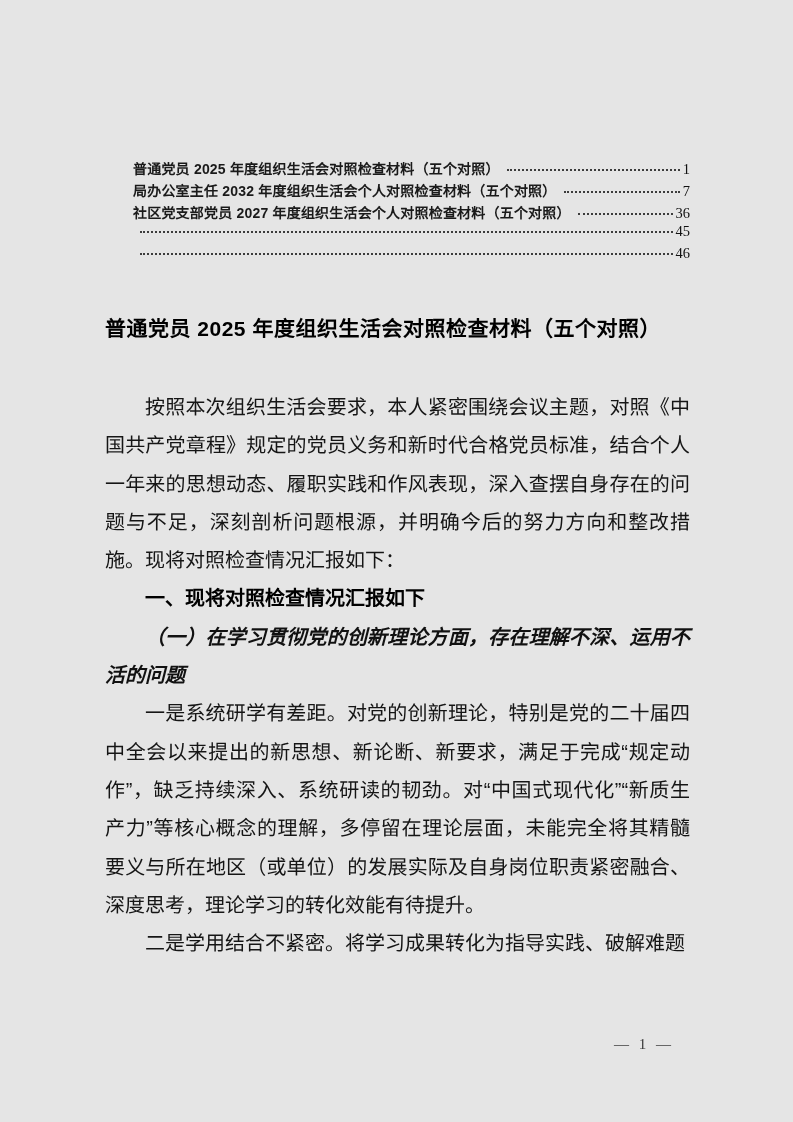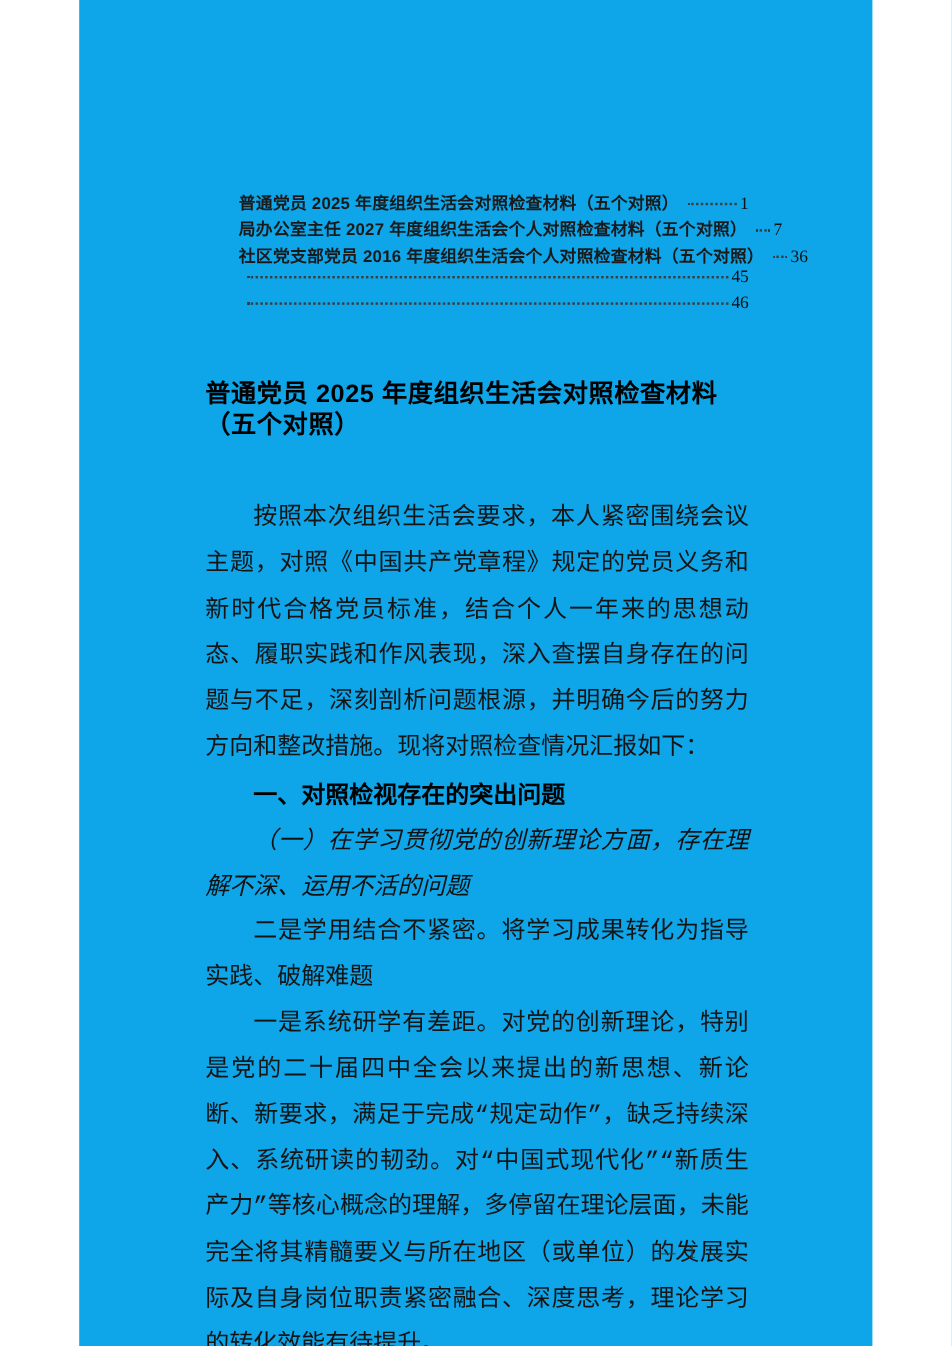--- a/index.html
+++ b/index.html
@@ -1,21 +1,21 @@
 <!DOCTYPE html>
 <html lang="zh-CN"><head>
 <meta charset="utf-8">
 <style>
   html, body { margin: 0; padding: 0; background: #ffffff; }
   .page {
     position: relative;
-    width: 661px;
+    width: 793px;
     height: 1122px;
     margin: 0 auto;
-    background: #0ea5e9;
+    background: #e5e5e5;
     box-sizing: border-box;
     padding: 0 103px 12px 105px;
     overflow: hidden;
     color: #111;
     font-family: "Liberation Serif", "DejaVu Serif", serif;
   }
 
   
   .toc {
     padding-top: 158px;
@@ -58,38 +58,38 @@
     color: #000;
     letter-spacing: 0.5px;
   }
   .body-text {
     margin: 0;
     font-size: 20px;
     line-height: 38.3px;
     text-align: justify;
     text-indent: 2em;
     color: #151515;
-    font-family: Liberation Mono, monospace;
+    font-family: Liberation Sans, sans-serif;
     font-weight: 400;
   }
   .intro { margin-top: 46px; }
   .sec-heading {
     margin: 0;
     font-family: "Liberation Sans", "DejaVu Sans", sans-serif;
     font-size: 20px;
     line-height: 38.3px;
     font-weight: 700;
     color: #000;
     text-indent: 2em;
   }
   .subsec-heading {
     margin: 0;
     font-size: 20px;
     line-height: 38.3px;
-    font-weight: 400;
+    font-weight: 700;
     font-style: italic;
     text-indent: 2em;
     text-align: justify;
     color: #111;
     font-family: "Liberation Serif", "DejaVu Serif", serif;
   }
 
   
   .footer-page {
     position: absolute;
@@ -106,46 +106,46 @@
 
 <div class="page">
 
   <nav class="toc">
     <div class="toc-row">
       <span class="toc-title">普通党员 2025 年度组织生活会对照检查材料（五个对照）</span>
       <span class="toc-leader"></span>
       <span class="toc-page">1</span>
     </div>
     <div class="toc-row">
-      <span class="toc-title">局办公室主任 2027 年度组织生活会个人对照检查材料（五个对照）</span>
+      <span class="toc-title">局办公室主任 2032 年度组织生活会个人对照检查材料（五个对照）</span>
       <span class="toc-leader"></span>
       <span class="toc-page">7</span>
     </div>
     <div class="toc-row">
-      <span class="toc-title">社区党支部党员 2016 年度组织生活会个人对照检查材料（五个对照）</span>
+      <span class="toc-title">社区党支部党员 2027 年度组织生活会个人对照检查材料（五个对照）</span>
       <span class="toc-leader"></span>
       <span class="toc-page">36</span>
     </div>
     <div class="toc-row">
       <span class="toc-leader"></span>
       <span class="toc-page">45</span>
     </div>
     <div class="toc-row">
       <span class="toc-leader"></span>
       <span class="toc-page">46</span>
     </div>
   </nav>
 
   <h1 class="doc-title">普通党员 2025 年度组织生活会对照检查材料（五个对照）</h1>
 
   <p class="body-text intro">按照本次组织生活会要求，本人紧密围绕会议主题，对照《中国共产党章程》规定的党员义务和新时代合格党员标准，结合个人一年来的思想动态、履职实践和作风表现，深入查摆自身存在的问题与不足，深刻剖析问题根源，并明确今后的努力方向和整改措施。现将对照检查情况汇报如下：</p>
 
-  <h2 class="sec-heading">一、对照检视存在的突出问题</h2>
+  <h2 class="sec-heading">一、现将对照检查情况汇报如下</h2>
 
   <h3 class="subsec-heading">（一）在学习贯彻党的创新理论方面，存在理解不深、运用不活的问题</h3>
 
+  <p class="body-text">一是系统研学有差距。对党的创新理论，特别是党的二十届四中全会以来提出的新思想、新论断、新要求，满足于完成“规定动作”，缺乏持续深入、系统研读的韧劲。对“中国式现代化”“新质生产力”等核心概念的理解，多停留在理论层面，未能完全将其精髓要义与所在地区（或单位）的发展实际及自身岗位职责紧密融合、深度思考，理论学习的转化效能有待提升。</p>
+
   <p class="body-text">二是学用结合不紧密。将学习成果转化为指导实践、破解难题</p>
-
-  <p class="body-text">一是系统研学有差距。对党的创新理论，特别是党的二十届四中全会以来提出的新思想、新论断、新要求，满足于完成“规定动作”，缺乏持续深入、系统研读的韧劲。对“中国式现代化”“新质生产力”等核心概念的理解，多停留在理论层面，未能完全将其精髓要义与所在地区（或单位）的发展实际及自身岗位职责紧密融合、深度思考，理论学习的转化效能有待提升。</p>
 
   <div class="footer-page">— 1 —</div>
 
 </div>
 
 </body></html>

